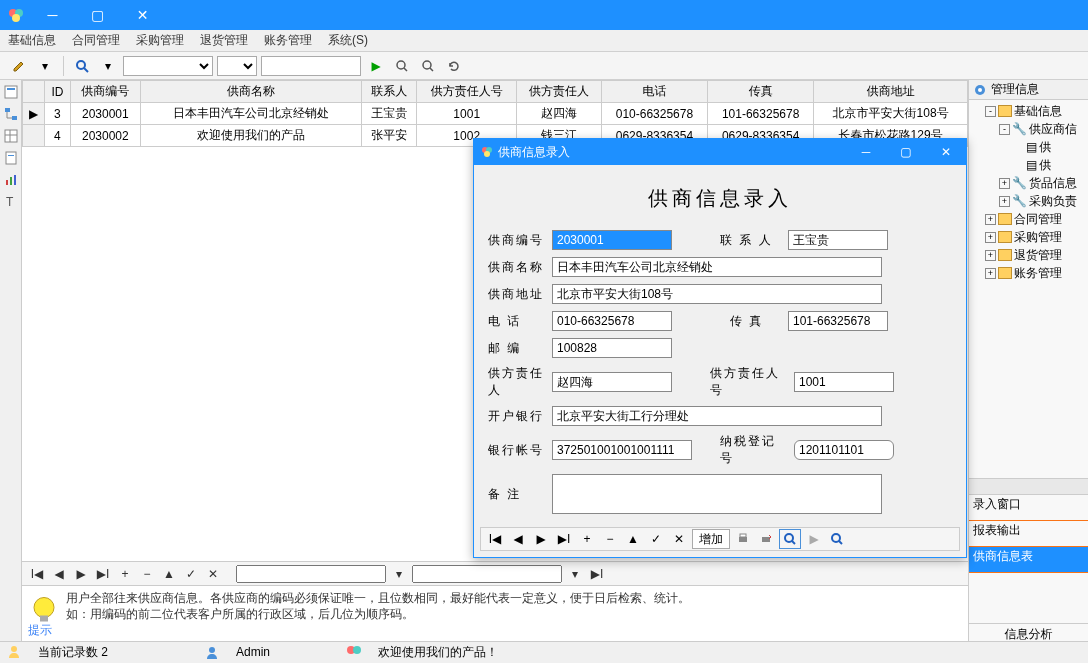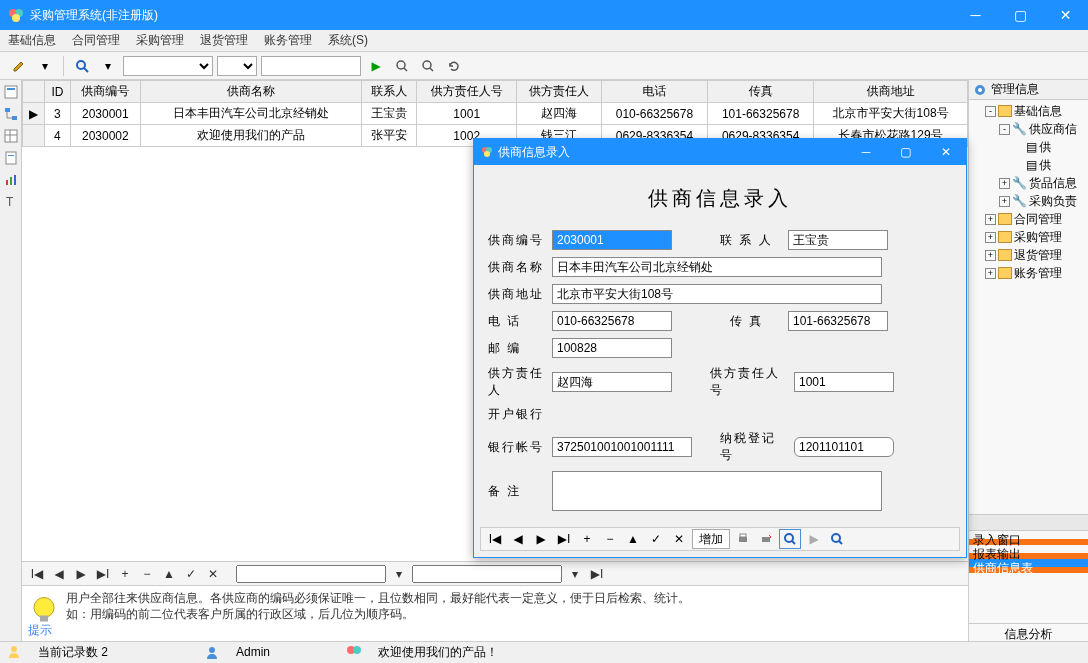--- a/index.html
+++ b/index.html
@@ -41,21 +41,21 @@
 .rp-header { height: 20px; background: #f0f0f0; border-bottom: 1px solid #ccc; display: flex; align-items: center; gap: 4px; padding-left: 4px; }
 .tree { flex: 1; padding: 2px; overflow: hidden; }
 .tree .node { display: flex; align-items: center; gap: 2px; height: 18px; white-space: nowrap; }
 .tree .ind1 { padding-left: 14px; }
 .tree .ind2 { padding-left: 28px; }
 .tree .ind3 { padding-left: 42px; }
 .tree .exp { width: 11px; height: 11px; border: 1px solid #888; font-size: 9px; line-height: 9px; text-align: center; }
 .tree .folder { width: 14px; height: 12px; background: #ffd060; border: 1px solid #c09030; }
 .rp-scroll { height: 16px; background: #e8e8e8; border-top: 1px solid #ccc; }
 .rp-tabs { border-top: 1px solid #ccc; }
-.rp-tabs div { height: 14px; padding: 1px 4px; border-bottom: 6px solid #f97316; }
+.rp-tabs div { height: 26px; padding: 1px 4px; border-bottom: 1px solid #f97316; }
 .rp-tabs .active { background: #1e90ff; color: #fff; }
 .rp-info-label { height: 18px; padding: 2px 4px; border-top: 1px solid #ccc; text-align: center; }
 
 .statusbar { position: absolute; bottom: 0; left: 0; right: 0; height: 22px; background: #f0f0f0; border-top: 1px solid #ccc; display: flex; align-items: center; gap: 16px; padding: 0 6px; }
 .statusbar .seg { display: flex; gap: 16px; }
 
 
 .dialog { position: absolute; left: 473px; top: 138px; width: 494px; height: 420px; background: #f0f0f0; box-shadow: 0 3px 10px rgba(0,0,0,0.3); border: 1px solid #1e90ff; }
 .dlg-title { height: 26px; background: #1e90ff; color: #fff; display: flex; align-items: center; padding-left: 6px; }
 .dlg-title .t { flex: 1; }
@@ -75,21 +75,20 @@
 </style>
 </head>
 <body>
 
 <div class="titlebar">
   <svg class="app-icon" viewBox="0 0 16 16">
       <circle cx="5" cy="6" r="4" fill="#ff6b6b"></circle>
       <circle cx="11" cy="6" r="4" fill="#4ecdc4"></circle>
       <circle cx="8" cy="11" r="4" fill="#ffe66d"></circle>
     </svg>
-  <span class="title">采购管理系统(非注册版)</span>
   <div class="win-btn">─</div>
   <div class="win-btn">▢</div>
   <div class="win-btn close-btn">✕</div>
 </div>
 
 <div class="menubar">
   <span>基础信息</span>
   <span>合同管理</span>
   <span>采购管理</span>
   <span>退货管理</span>
@@ -375,20 +374,21 @@
       <input style="width: 120px;" value="100828">
     </div>
     <div class="frow">
       <label>供方责任人</label>
       <input style="width: 120px;" value="赵四海">
       <label style="width:76px;margin-left:30px">供方责任人号</label>
       <input style="width: 100px;" value="1001">
     </div>
     <div class="frow">
       <label>开户银行</label>
+      <input style="width: 330px;" value="北京平安大街工行分理处">
     </div>
     <div class="frow">
       <label>银行帐号</label>
       <input style="width: 140px;" value="372501001001001111">
       <label style="width:66px;margin-left:20px">纳税登记号</label>
       <input style="width: 100px; border-radius: 6px;" value="1201101101">
     </div>
     <div class="frow">
       <label>备    注</label>
       <textarea style="width: 330px;"></textarea>

